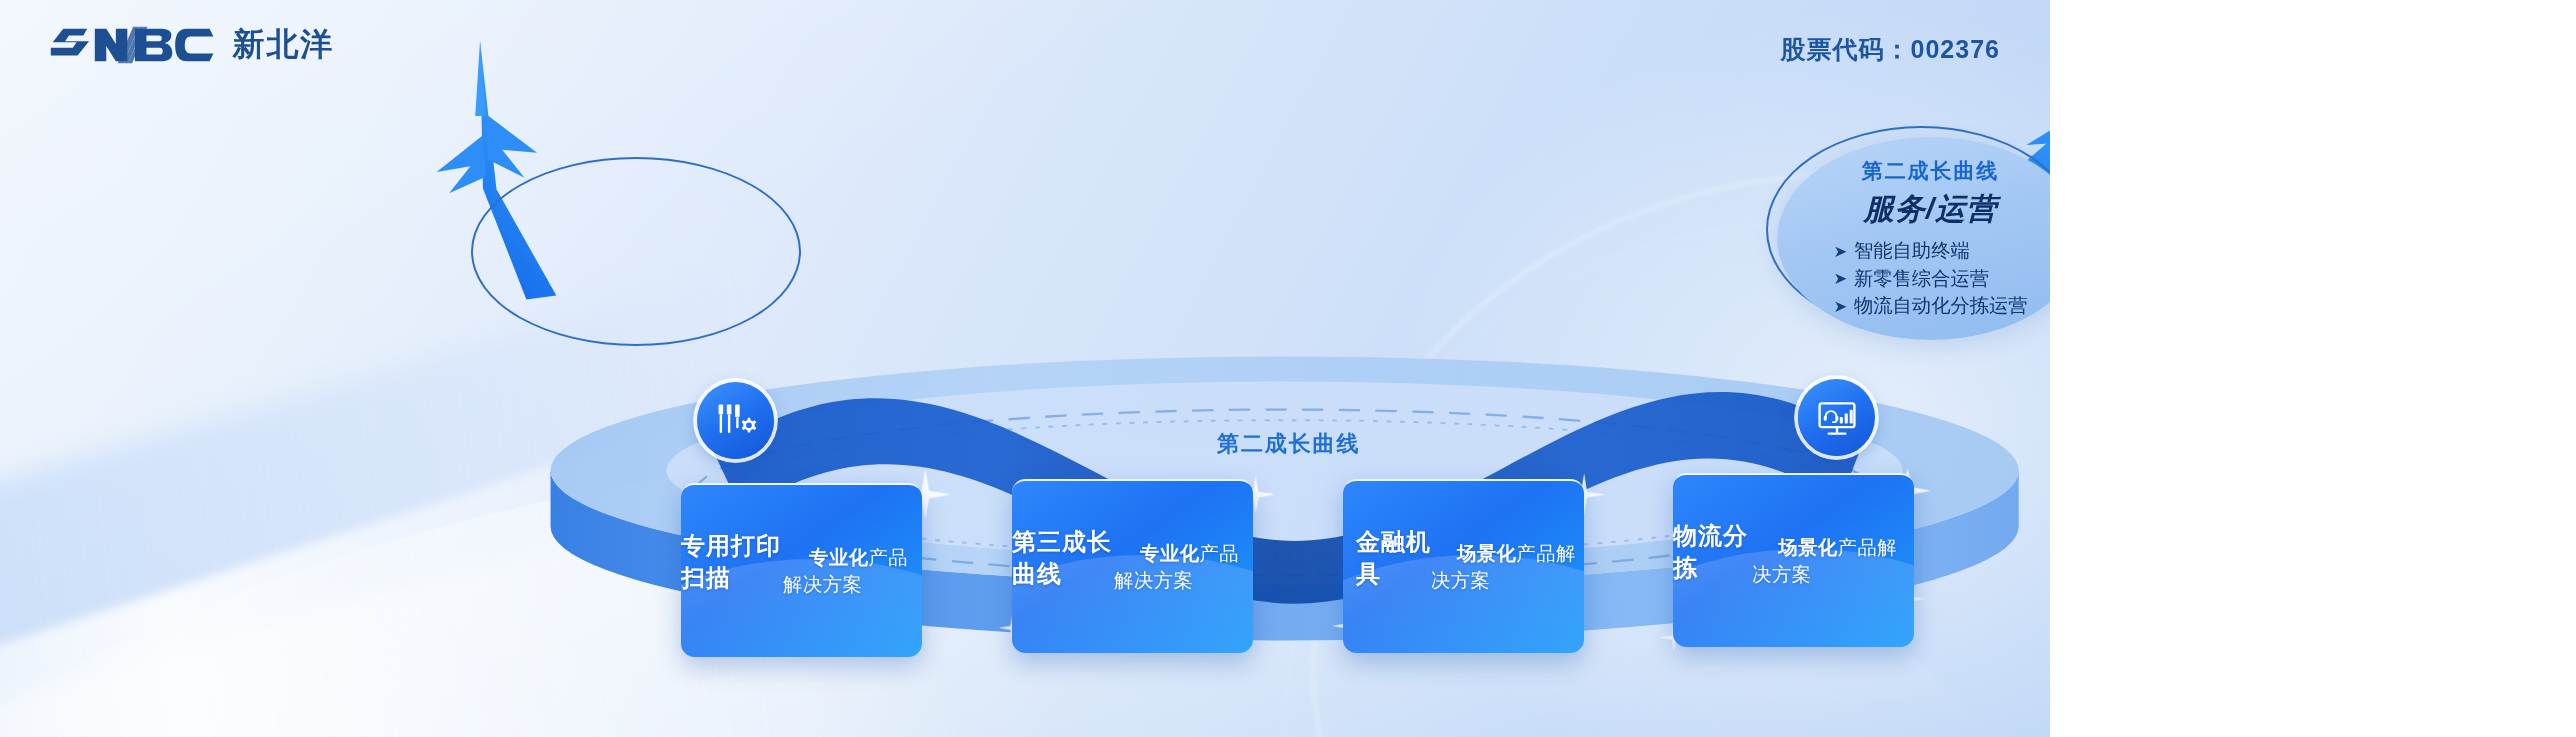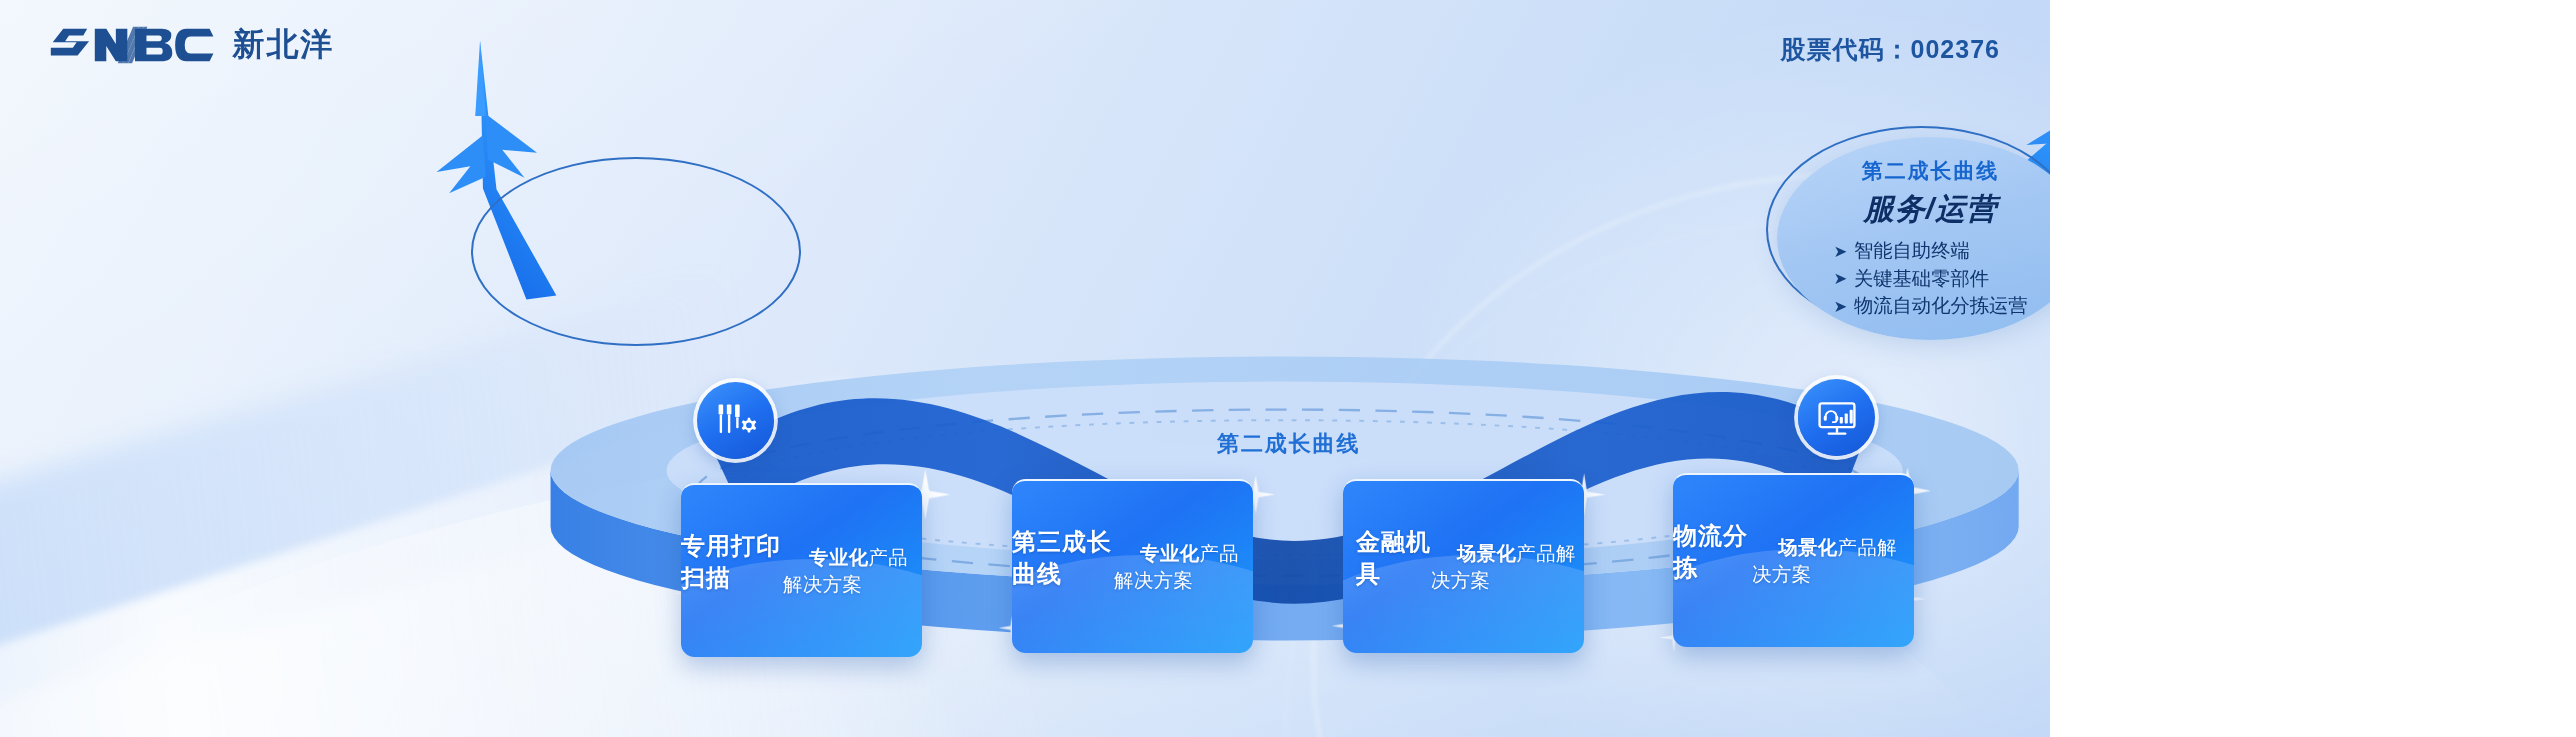--- a/index.html
+++ b/index.html
@@ -354,21 +354,21 @@
   <div class="bubble" id="bubble2">
     <div class="bubble-kicker">第二成长曲线</div>
     <div class="bubble-title">服务/运营</div>
     <ul id="bubble2-list">
       <li>
         <span class="chev">➤</span>
         <span>智能自助终端</span>
       </li>
       <li>
         <span class="chev">➤</span>
-        <span>关键基础零部件</span>
+        <span>新零售综合运营</span>
       </li>
       <li>
         <span class="chev">➤</span>
         <span>物流自动化分拣运营</span>
       </li>
     </ul>
   </div>
 
   <div class="badge" id="badge-components">
     <svg width="44" height="44" viewBox="0 0 48 48">

